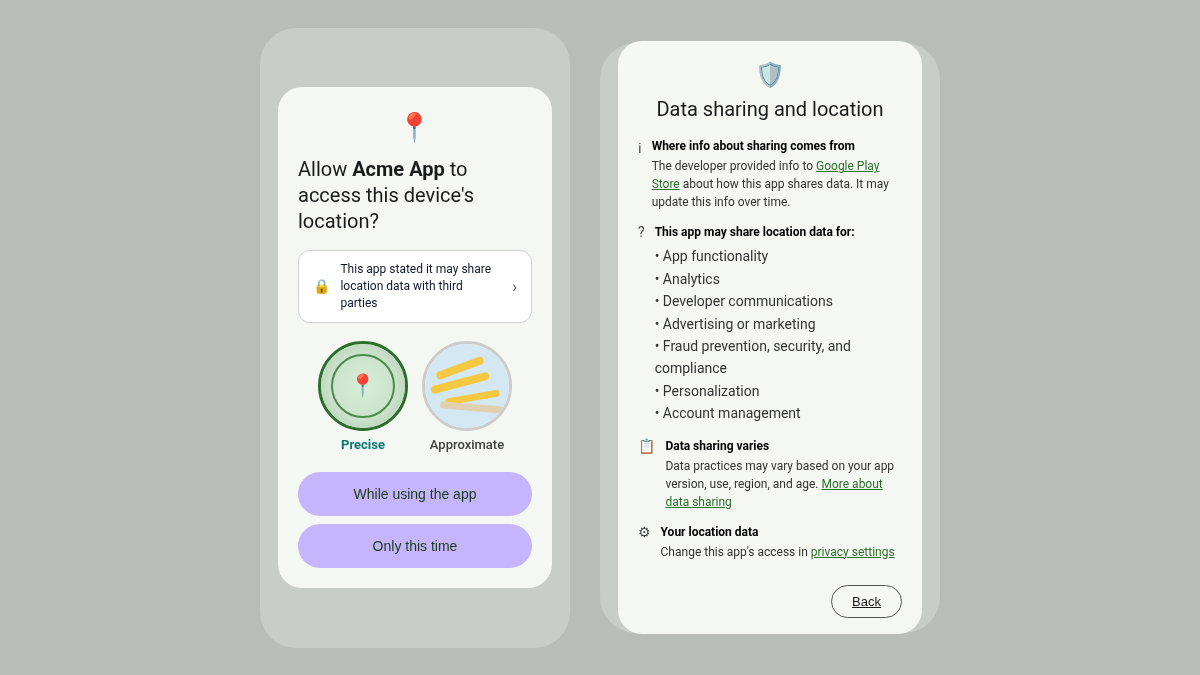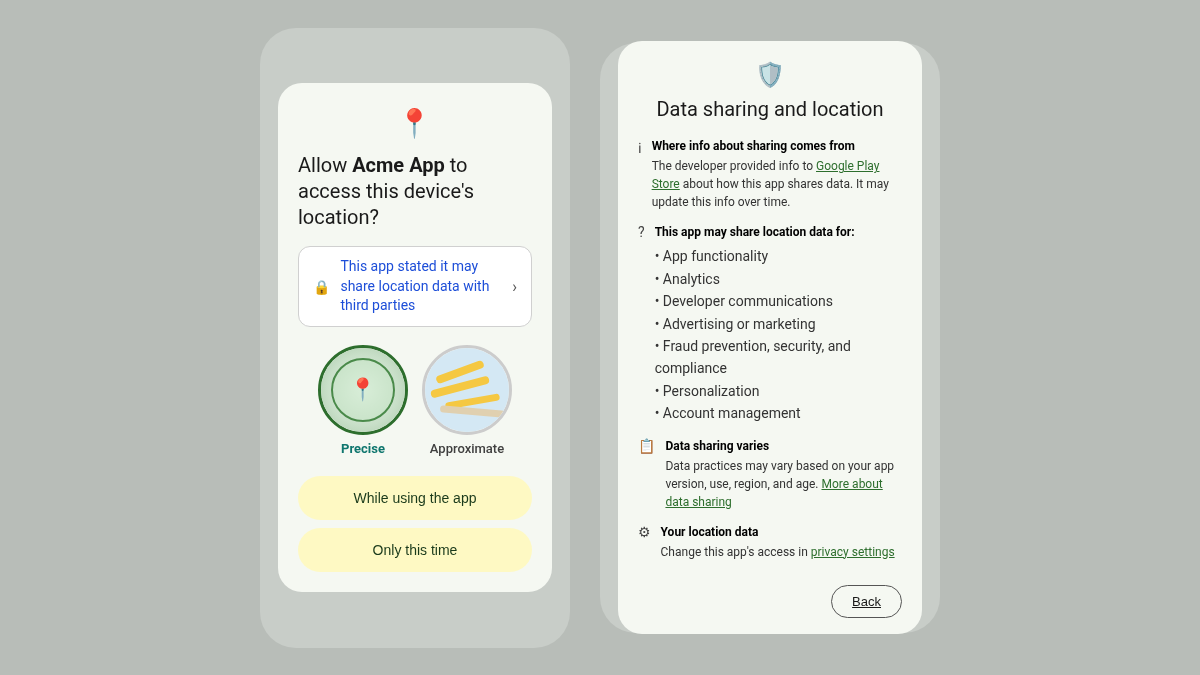--- a/index.html
+++ b/index.html
@@ -75,22 +75,22 @@
       cursor: pointer;
     }
 
     .info-banner-icon {
       color: #555;
       font-size: 14px;
       flex-shrink: 0;
     }
 
     .info-banner-text {
-      font-size: 14px;
-      color: #1d4ed8;
+      font-size: 12px;
+      color: #0f172a;
       flex: 1;
       line-height: 1.4;
     }
 
     .info-banner-chevron {
       color: #555;
       font-size: 16px;
     }
 
     .accuracy-row {
@@ -205,21 +205,21 @@
     }
 
     .btn-group {
       display: flex;
       flex-direction: column;
       gap: 8px;
       width: 100%;
     }
 
     .perm-btn {
-      background: #fef9c3;
+      background: #c4b5fd;
       border: none;
       border-radius: 24px;
       padding: 14px 20px;
       font-size: 14px;
       font-weight: 500;
       color: #1a3a1a;
       cursor: pointer;
       text-align: center;
       width: 100%;
     }

